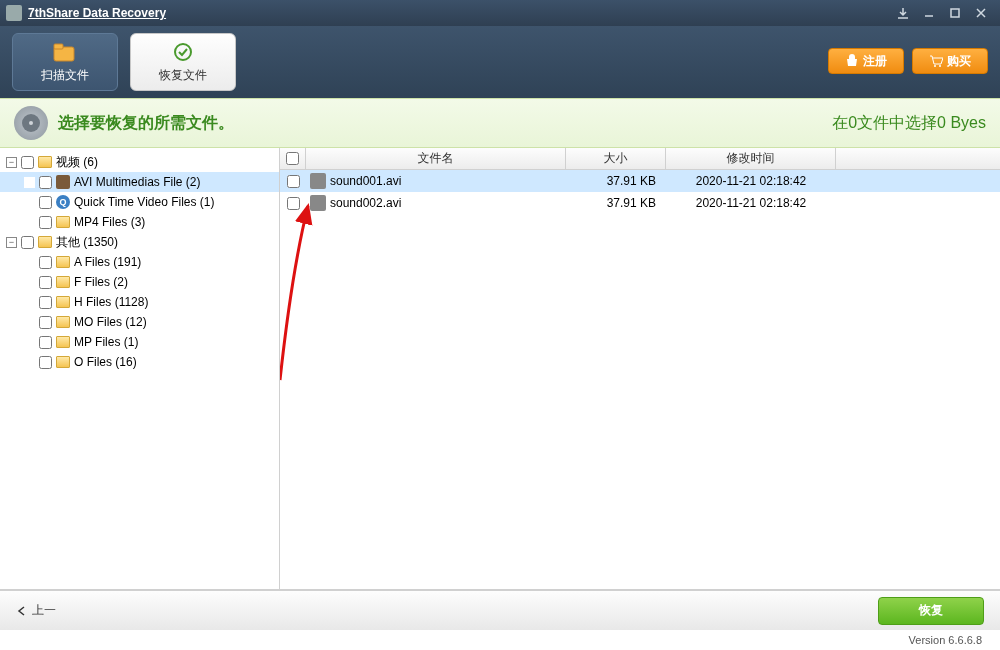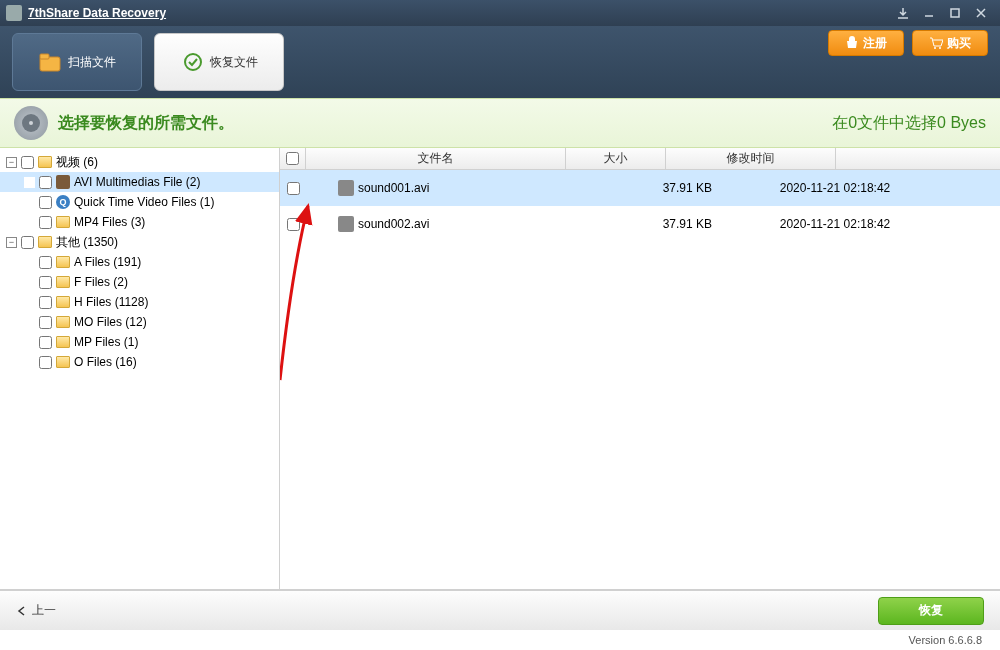--- a/index.html
+++ b/index.html
@@ -6,21 +6,21 @@
 body { width: 1000px; height: 650px; overflow: hidden; background: #fff; }
 
 .titlebar { height: 26px; background: linear-gradient(#3c5169,#2f3f52); color: #fff; display: flex; align-items: center; padding: 8px 6px; font-size: 12px; text-decoration: underline; }
 .titlebar .app-icon { width: 16px; height: 16px; background: #9aa; border-radius: 2px; margin-right: 6px; }
 .titlebar .title { font-weight: bold; flex: 1; }
 .titlebar .win-btns { display: flex; gap: 0; }
 .titlebar .win-btn { width: 26px; height: 18px; display: flex; align-items: center; justify-content: center; cursor: pointer; }
 .titlebar svg { width: 12px; height: 12px; stroke: #cfd8e0; stroke-width: 1.5; fill: none; }
 
 .toolbar { height: 72px; background: linear-gradient(#3e546c,#2f4256); display: flex; align-items: center; padding: 0 12px; gap: 12px; }
-.tab-btn { width: 130px; height: 58px; border-radius: 6px; display: flex; flex-direction: row; align-items: center; justify-content: center; font-size: 12px; cursor: pointer; color: #fff; gap: 4px; }
+.tab-btn { width: 106px; height: 58px; border-radius: 6px; display: flex; flex-direction: column; align-items: center; justify-content: center; font-size: 12px; cursor: pointer; color: #fff; gap: 4px; }
 .tab-btn.inactive { background: linear-gradient(#506a86,#3d5570); border: 1px solid #5e7996; }
 .tab-btn.active { background: linear-gradient(#fefefe,#ececec); border: 1px solid #c7c7c7; color: #333; }
 .tab-btn .ico { width: 26px; height: 22px; display: flex; align-items: center; justify-content: center; }
 .spacer { flex: 1; }
 .orange-btn { height: 26px; min-width: 76px; border-radius: 4px; background: linear-gradient(#ffb040,#f08c10); border: 1px solid #d67a00; color: #fff; font-size: 12px; display: flex; align-items: center; justify-content: center; gap: 4px; cursor: pointer; padding: 0 10px; font-weight: bold; }
 .orange-btn svg { width: 14px; height: 14px; fill: #fff; }
 
 .info-strip { height: 50px; background: linear-gradient(#f3fae8,#e9f5d8); border-top: 1px solid #cde2a8; border-bottom: 1px solid #cde2a8; display: flex; align-items: center; padding: 0 14px; font-size: 16px; color: #333; gap: 10px; }
 .info-strip .big-icon { width: 34px; height: 34px; border-radius: 50%; background: radial-gradient(#bfc6cc,#8e979f); display:flex;align-items:center;justify-content:center;}
 .info-strip .msgs { flex: 1; line-height: 1.5; }
@@ -42,21 +42,21 @@
 .qt-ico{width:14px;height:14px;border-radius:50%;background:#3a7fc4;color:#fff;font-size:9px;display:flex;align-items:center;justify-content:center;font-weight:bold;}
 
 .list { flex: 1; display: flex; flex-direction: column; overflow: hidden; }
 .list-head { height: 22px; background: linear-gradient(#fdfdfd,#ececec); border-bottom: 1px solid #d0d0d0; display: flex; font-size: 12px; }
 .list-head .col { border-right: 1px solid #d0d0d0; display: flex; align-items: center; justify-content: center; color:#333;}
 .col-chk { width: 26px; }
 .col-name { width: 260px; }
 .col-size { width: 100px; }
 .col-date { width: 170px; }
 .list-body { flex: 1; overflow: auto; font-size: 12px; position: relative; }
-.l-row { display: flex; align-items: center; height: 36px; cursor: pointer; gap: 28px; }
+.l-row { display: flex; align-items: center; height: 22px; cursor: pointer; }
 .l-row.sel { background: #cfe8ff; }
 .l-row .c { display: flex; align-items: center; padding-left: 4px; }
 .l-row .c.center { justify-content: center; padding-left: 0; }
 .l-row .c.right { justify-content: flex-end; padding-right: 10px; }
 .l-row input[type=checkbox]{width:13px;height:13px;}
 .file-ico{width:16px;height:16px;background:#888;border-radius:2px;margin-right:4px;display:inline-block;}
 
 .arrow-overlay { position: absolute; left: 0; top: 0; pointer-events: none; }
 
 .footer { height: 40px; background: linear-gradient(#fdfdfd,#e8e8e8); border-top: 1px solid #d0d0d0; display: flex; align-items: center; padding: 0 16px; font-size: 12px; }
@@ -107,21 +107,21 @@
   <div class="tab-btn active">
     <div class="ico">
         <svg width="26" height="22" viewBox="0 0 26 22">
           <circle cx="13" cy="11" r="8" fill="none" stroke="#4a9a2e" stroke-width="2"></circle>
           <path d="M9 11l3 3 5-6" stroke="#4a9a2e" stroke-width="2" fill="none"></path>
         </svg>
       </div>
     <span>恢复文件</span>
   </div>
   <div class="spacer"></div>
-  <div style="display:flex;flex-direction:column;gap:0;align-self:flex-start;margin-top:4px;">
+  <div style="display:flex;flex-direction:column;gap:0;align-self:flex-start;margin-top:22px;">
     <div style="display:flex;gap:8px;">
       <div class="orange-btn">
         <svg viewBox="0 0 14 14">
             <path d="M2 5h10l-1 7H3z M4 5V3a3 3 0 016 0v2"></path>
           </svg>
         <span>注册</span>
       </div>
       <div class="orange-btn">
         <svg viewBox="0 0 14 14">
             <path d="M1 2h2l2 8h7l2-6H4" fill="none" stroke="#fff"></path>

